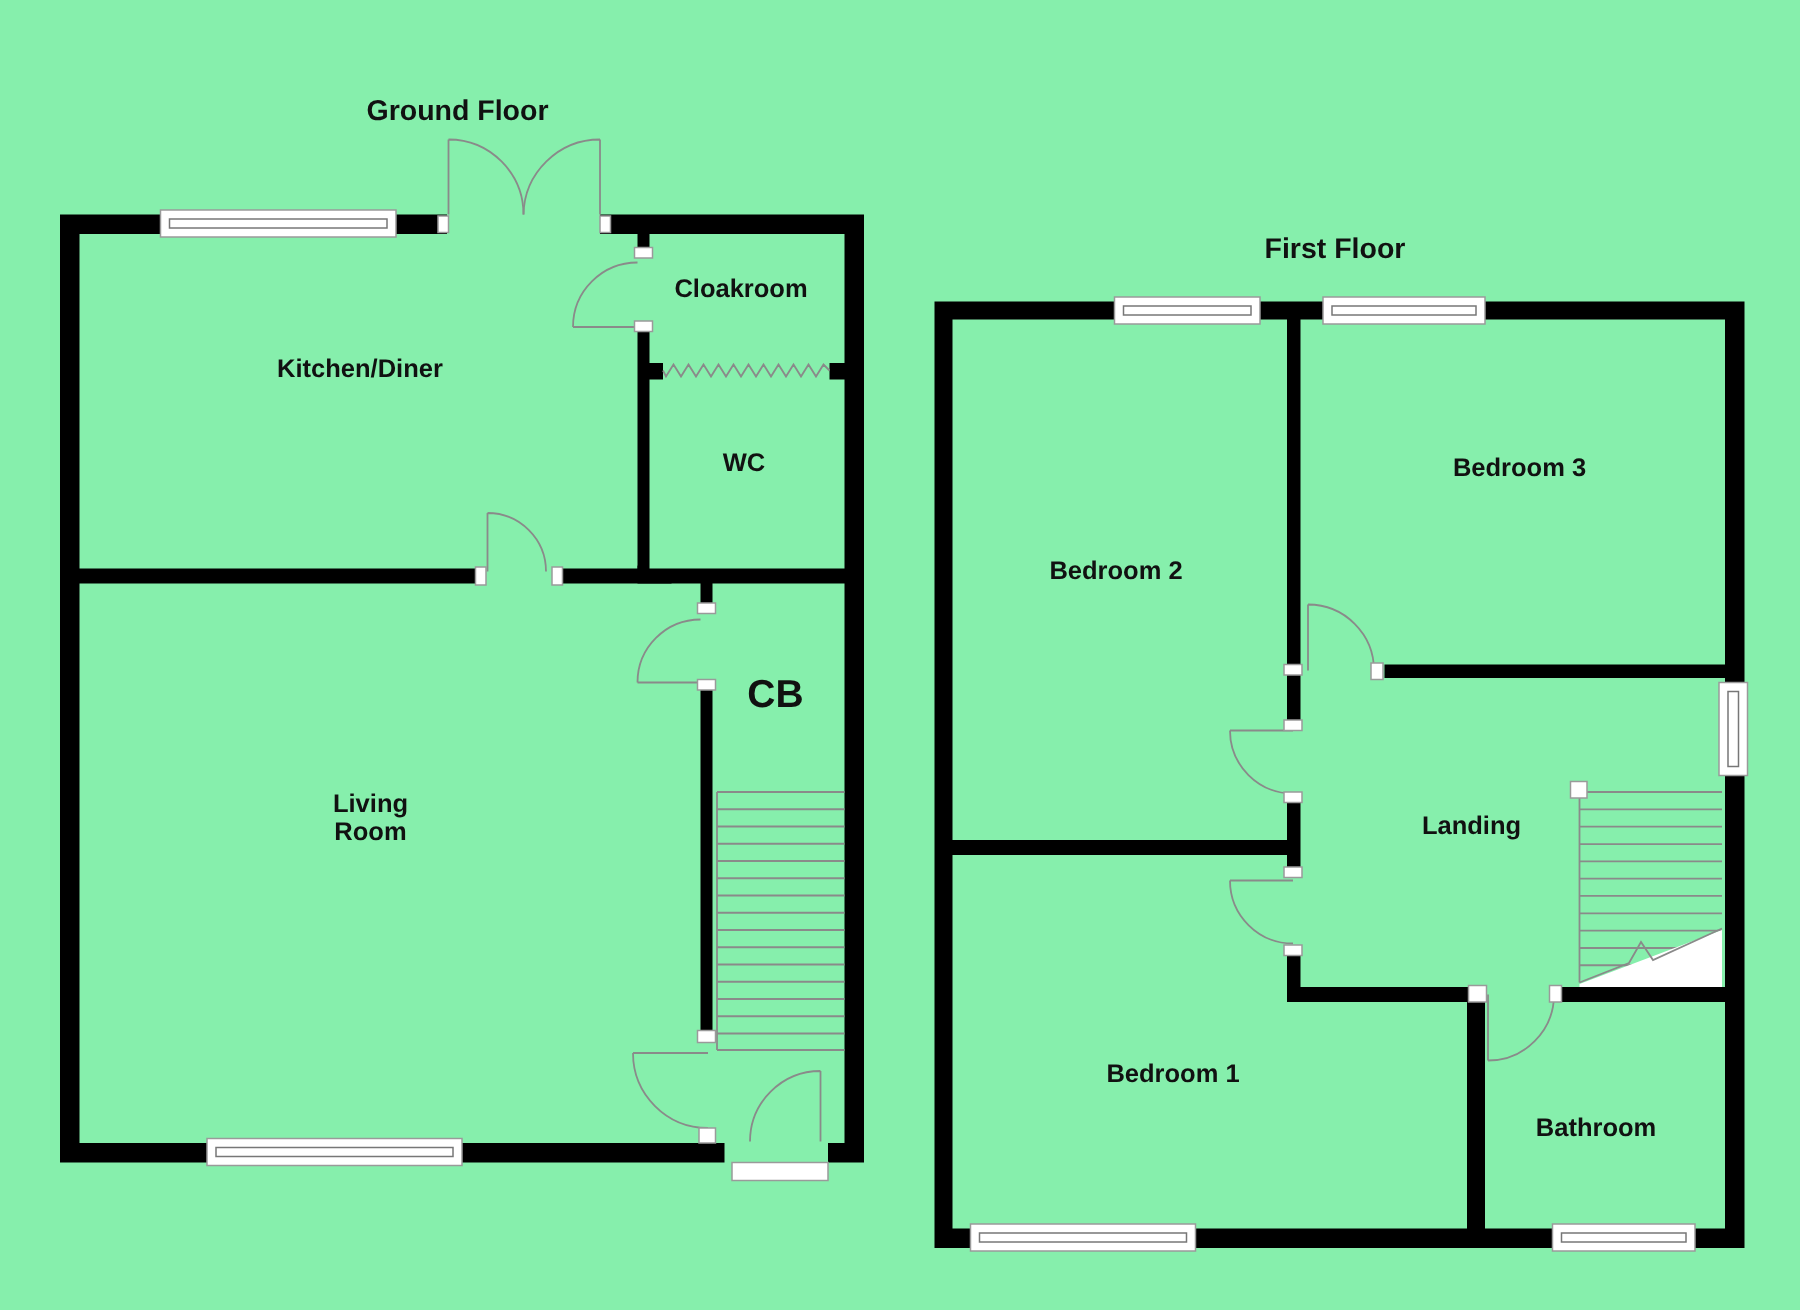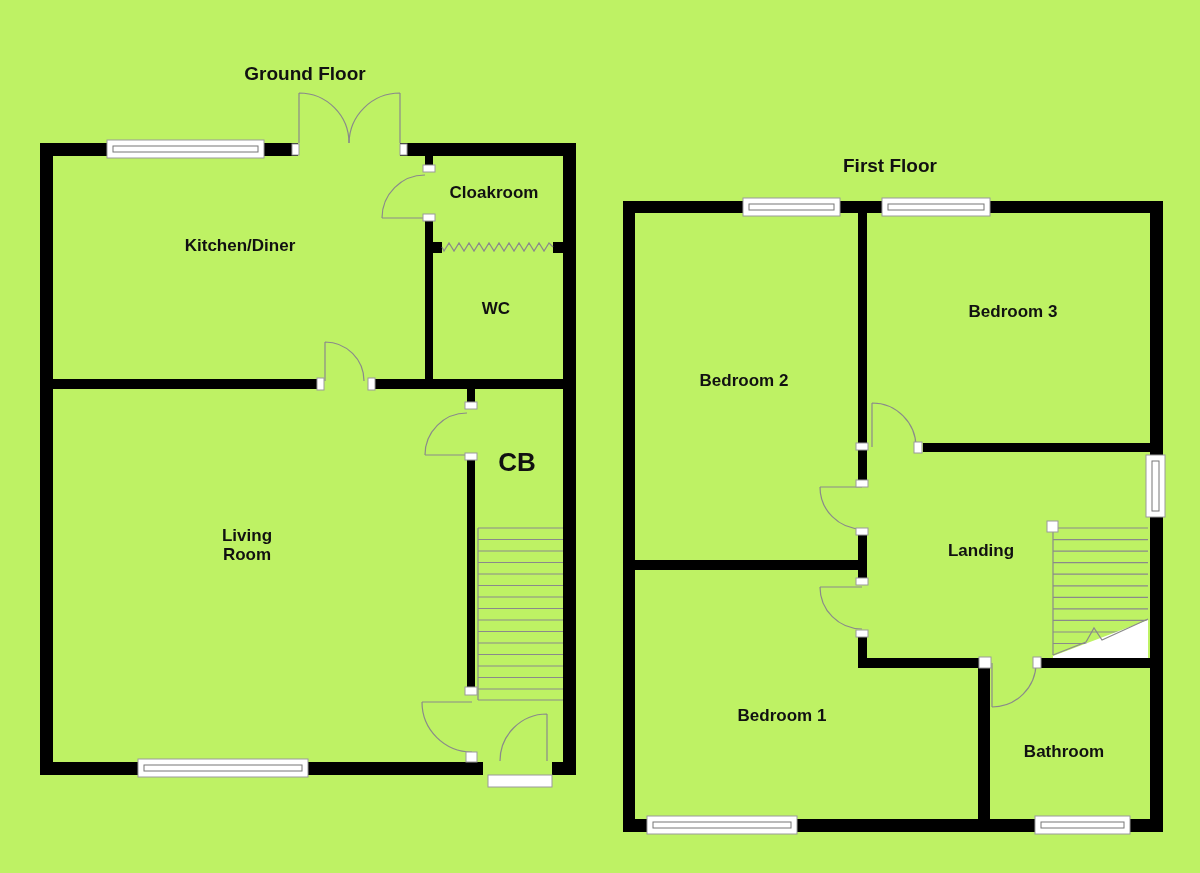--- a/index.html
+++ b/index.html
@@ -1,16 +1,16 @@
 <!DOCTYPE html>
 <html><head>
 <meta charset="utf-8">
 <style>
   html, body { margin: 0; padding: 0; background: #ffffff; }
-  .plan-wrap { width: 1200px; height: 873px; background: #bef264; }
+  .plan-wrap { width: 1200px; height: 873px; background: #86efac; }
   svg { display: block; }
   .wall { fill: #000000; stroke: none; }
   .thin { stroke: #8a8a8a; stroke-width: 1.2; fill: none; }
   .jamb { fill: #ffffff; stroke: #9a9a9a; stroke-width: 1; }
   .winframe { fill: #ffffff; stroke: #9a9a9a; stroke-width: 1; }
   .wininner { fill: #ffffff; stroke: #777777; stroke-width: 1; }
   .whitecover { fill: #ffffff; stroke: none; }
   text { font-family: "Liberation Sans", "DejaVu Sans", sans-serif; fill: #111111; }
   .title { font-size: 19px; font-weight: bold; text-anchor: middle; }
   .room  { font-size: 17px; font-weight: bold; text-anchor: middle; }

